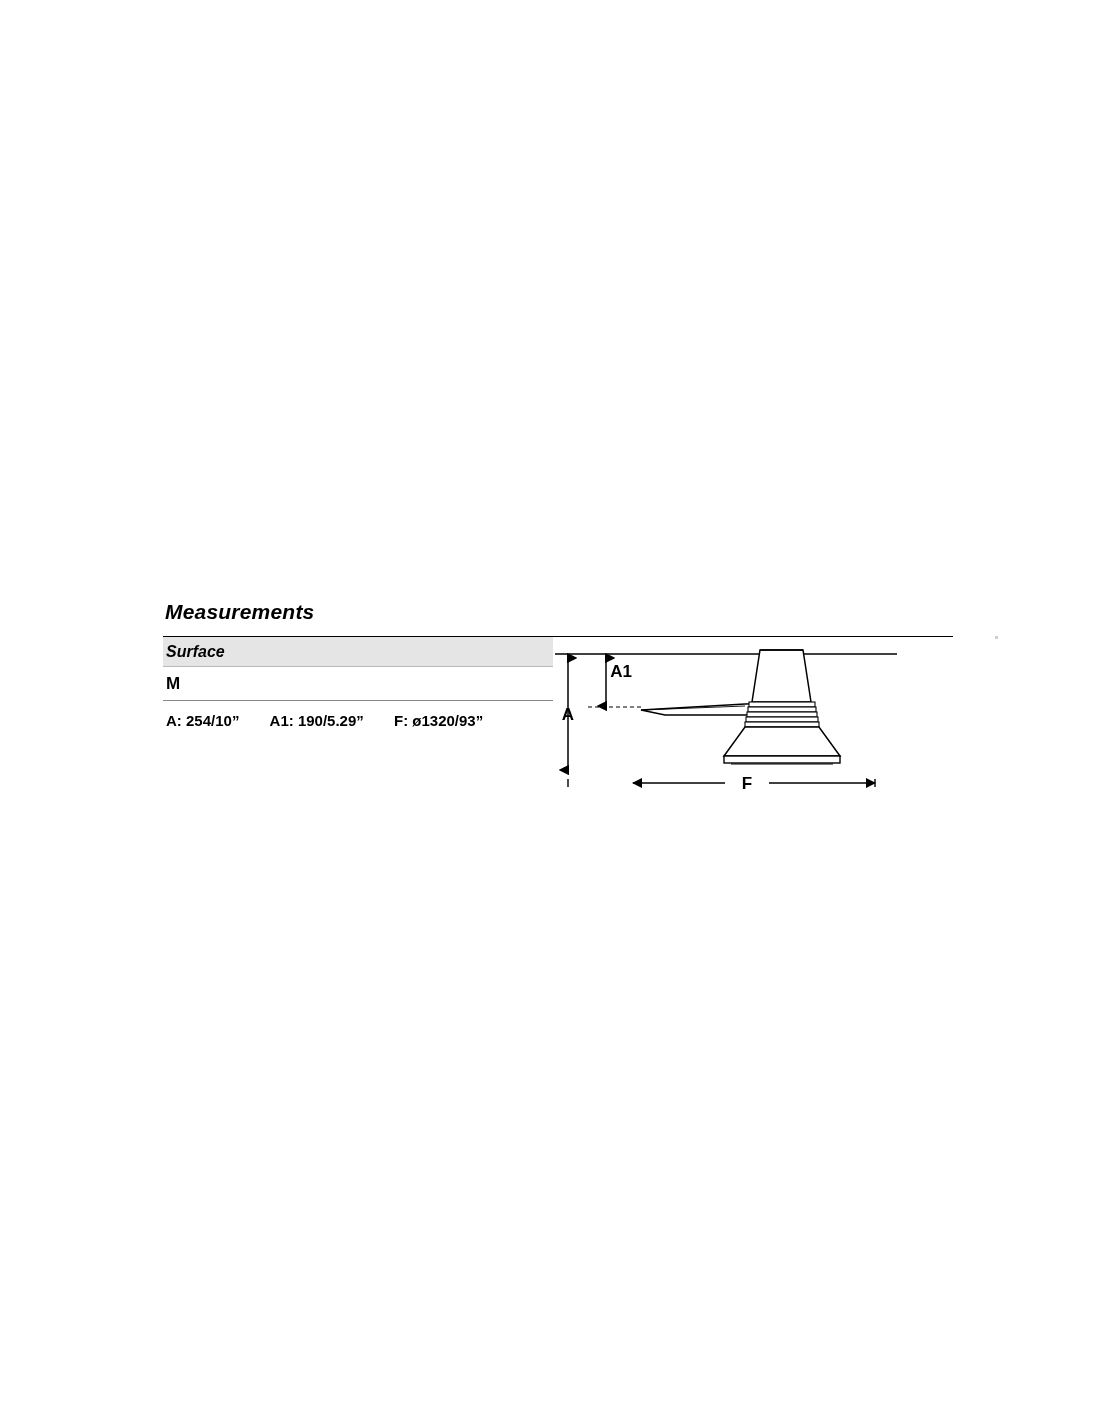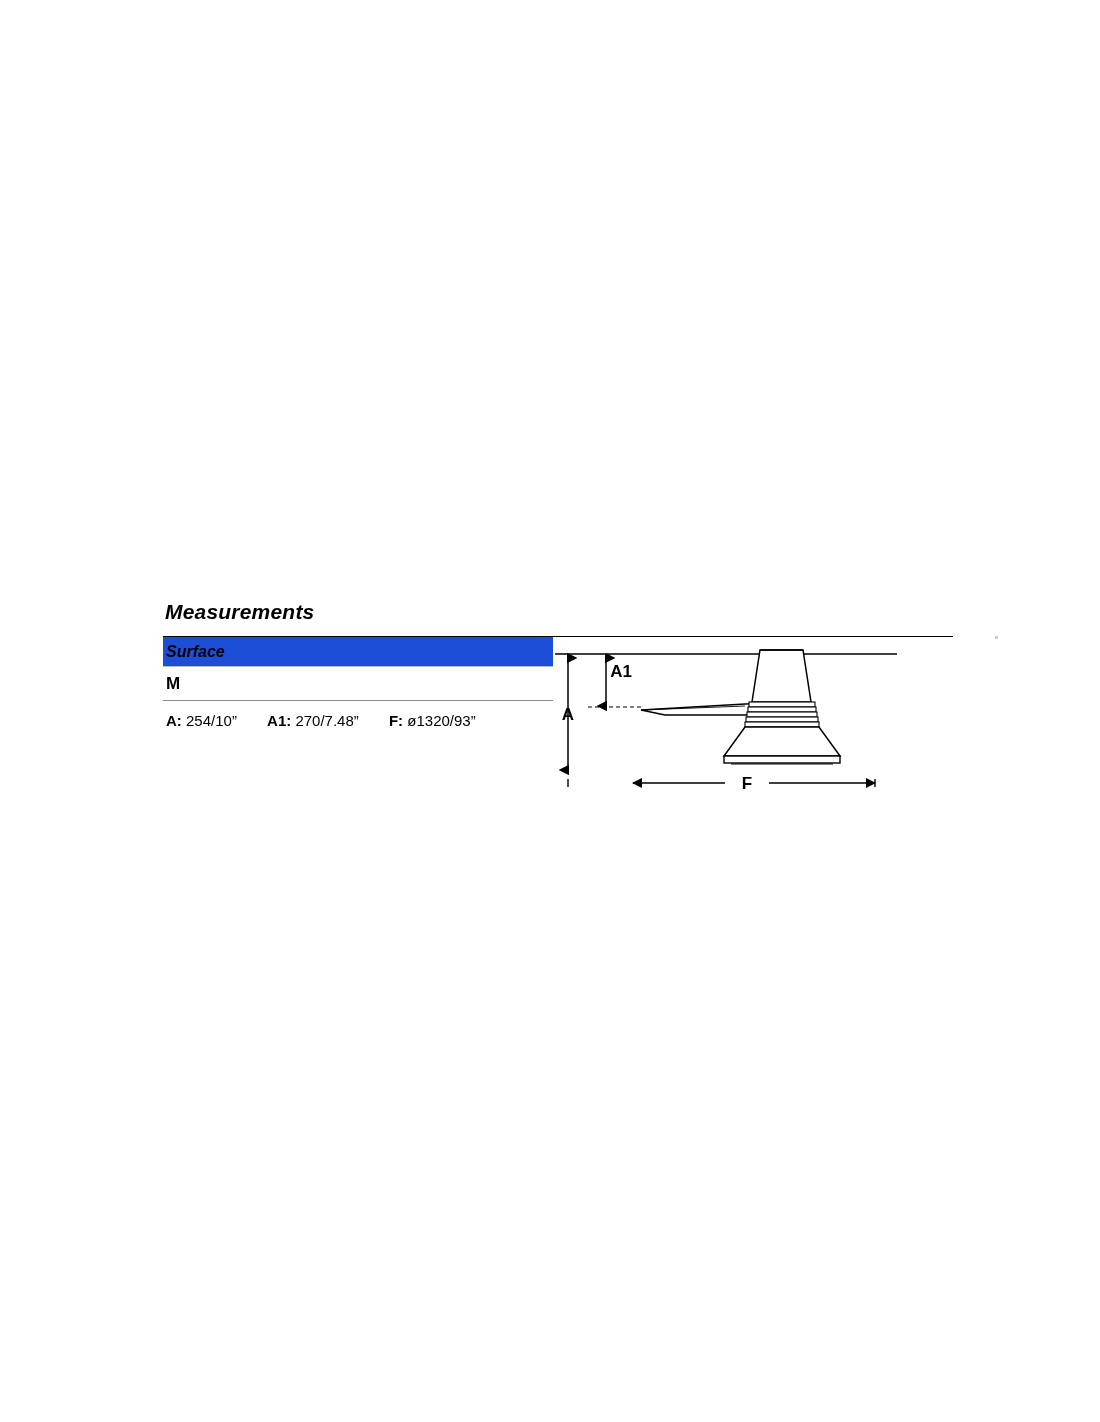--- a/index.html
+++ b/index.html
@@ -33,21 +33,21 @@
     margin: 0 0 12px 2px;
   }
 
   .rule-top {
     border-top: 1.6px solid #000;
     width: 790px;
   }
 
   #surface-row {
     width: 390px;
-    background: #1d4ed8;
+    background: #e5e5e5;
     border-bottom: 1px solid #b8b8b8;
     box-sizing: border-box;
     padding: 6px 0 5px 3px;
   }
   #surface-label {
     font-size: 16px;
     font-weight: bold;
     font-style: italic;
   }
 
@@ -68,21 +68,21 @@
     white-space: nowrap;
   }
   #dims-row .dim {
     display: inline-block;
     margin-right: 26px;
   }
   #dims-row .dim-key {
     font-weight: bold;
   }
   #dims-row .dim-val {
-    font-weight: normal;
+    font-weight: bold;
   }
 
   
   #drawing {
     position: absolute;
     left: 545px;
     top: 640px;
     width: 360px;
     height: 180px;
   }
@@ -117,21 +117,21 @@
     <span id="model-label">M</span>
   </div>
 
   <div id="dims-row">
     <span class="dim">
       <span class="dim-key">A:</span>
       <span class="dim-val">254/10”</span>
     </span>
     <span class="dim">
       <span class="dim-key">A1:</span>
-      <span class="dim-val">270/7.48”</span>
+      <span class="dim-val">190/5.29”</span>
     </span>
     <span class="dim">
       <span class="dim-key">F:</span>
       <span class="dim-val">ø1320/93”</span>
     </span>
   </div>
 
 </div>
 
 <div id="drawing">

